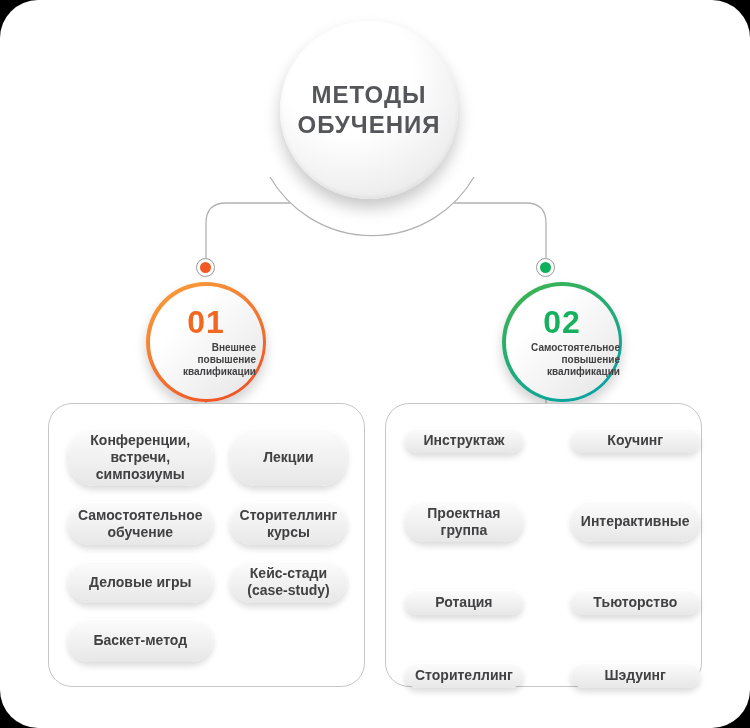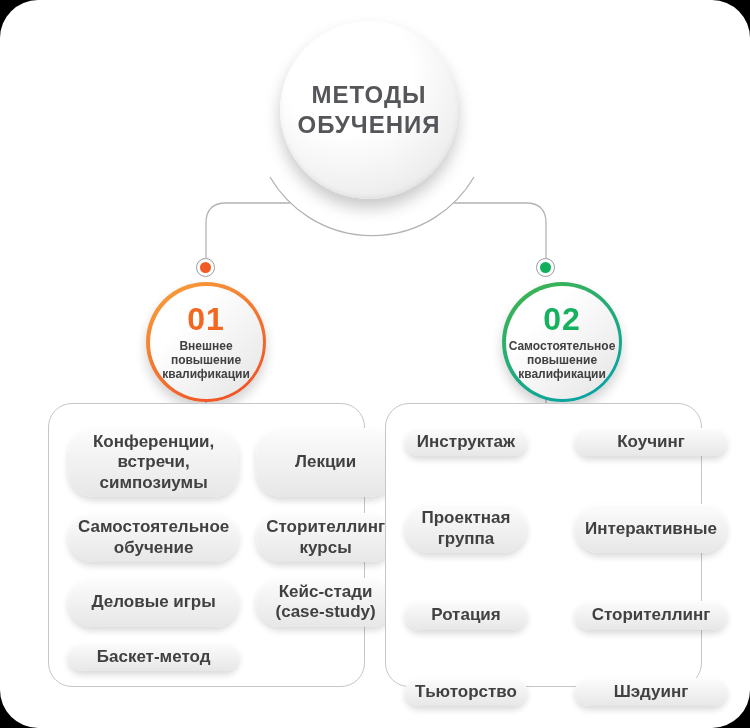--- a/index.html
+++ b/index.html
@@ -34,36 +34,36 @@
           padding:3.5px;box-sizing:border-box;z-index:3;
           box-shadow:0 7px 12px rgba(0,0,0,0.18);}
   .branch-1{left:146px;background:linear-gradient(150deg,var(--orange_grad_a,#f8a33c),var(--orange_grad_b,#ee4923));}
   .branch-2{left:486px;background:linear-gradient(150deg,var(--green_grad_a,#43b649),var(--green_grad_b,#00a0ae));margin-left:16px;}
   .branch-inner{width:100%;height:100%;border-radius:50%;
                 background:linear-gradient(135deg,#ffffff 30%,#ececec 80%,#e0e0e0 100%);
                 display:flex;flex-direction:column;align-items:center;justify-content:center;}
   .branch-num{font-size:32px;font-weight:bold;letter-spacing:1px;line-height:1;margin-bottom:4px;}
   .num-1{color:var(--orange,#f26822);}
   .num-2{color:var(--green,#16b15e);}
-  .branch-label{font-size:12px;font-weight:bold;color:var(--label_text,#414042);
-                text-align:center;line-height:1.18;}
+  .branch-label{font-size:10px;font-weight:bold;color:var(--label_text,#414042);
+                text-align:right;line-height:1.18;}
   .branch-1 .branch-label{width:100px;}
   .branch-2 .branch-label{width:116px;}
 
   
   .panel{position:absolute;top:403px;width:317px;height:284px;box-sizing:border-box;
          border:1px solid var(--panel_border,#c6c6c6);border-radius:24px;background:#fff;
          display:grid;grid-template-columns:1fr 1fr;grid-template-rows:repeat(4,1fr);
          gap:16px 17px;padding:24px 19px;z-index:3;}
   .panel-1{left:48px;}
   .panel-2{left:385px;gap:48px;}
   .pill{border-radius:26px;background:linear-gradient(180deg,var(--pill_a,#fcfcfc),var(--pill_b,#e7e7e7));
         box-shadow:0 4px 6px rgba(0,0,0,0.14), inset 0 1px 0 rgba(255,255,255,0.9);
         display:flex;align-items:center;justify-content:center;padding:4px 10px;box-sizing:border-box;}
-  .pill span{font-size:17px;font-weight:bold;color:var(--label_text,#414042);
+  .pill span{font-size:14px;font-weight:bold;color:var(--label_text,#414042);
              text-align:center;line-height:1.2;}
 </style>
 </head>
 <body>
 
 <div class="frame">
   <div class="canvas">
 
     <div class="main-circle">
       <div class="main-title">МЕТОДЫ ОБУЧЕНИЯ</div>
@@ -132,24 +132,24 @@
       <div class="pill">
           <span>Проектная группа</span>
         </div>
       <div class="pill">
           <span>Интерактивные</span>
         </div>
       <div class="pill">
           <span>Ротация</span>
         </div>
       <div class="pill">
-          <span>Сторителлинг</span>
+          <span>Тьюторство</span>
         </div>
       <div class="pill">
-          <span>Тьюторство</span>
+          <span>Сторителлинг</span>
         </div>
       <div class="pill">
           <span>Шэдуинг</span>
         </div>
     </div>
 
   </div>
 </div>
 
 </body></html>

